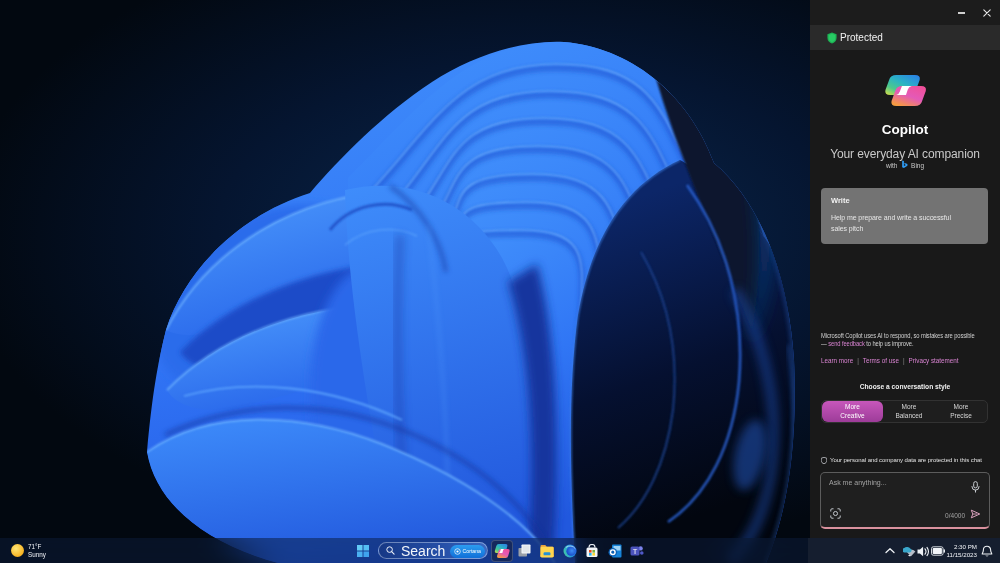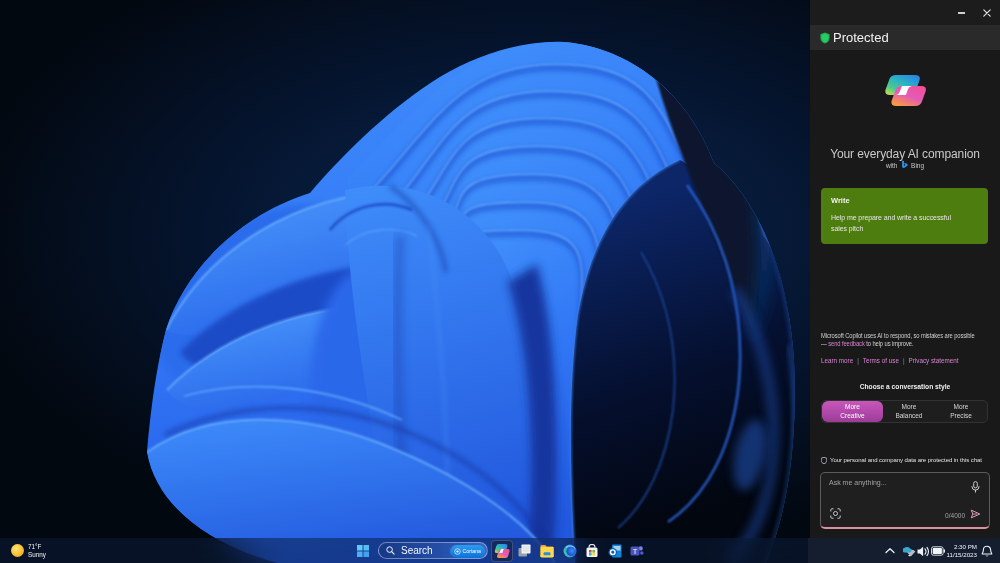--- a/index.html
+++ b/index.html
@@ -12,39 +12,39 @@
 #taskbar { position:absolute; left:0; top:538px; width:1000px; height:25px;
   background:rgba(14,28,58,0.52); backdrop-filter: blur(14px) saturate(1.15); }
 #weather { position:absolute; left:11px; top:541px; height:19px; display:flex; align-items:center; }
 #sun { width:13px; height:13px; border-radius:50%; background:radial-gradient(circle at 38% 35%, #ffe675, #f7b322 70%, #e89a10); }
 #wtxt { margin-left:4px; color:#f2f4f8; font-size:6.3px; line-height:7.6px; }
 #centerbar { position:absolute; left:350px; top:538px; height:25px; display:flex; align-items:center; }
 #startlogo { margin-left:7px; }
 #searchpill { margin-left:9px; width:110px; height:17px; border-radius:9px;
   background:linear-gradient(90deg, rgba(25,55,125,0.50), rgba(50,95,185,0.55) 55%, rgba(80,130,220,0.65));
   border:1px solid rgba(225,235,252,0.42); display:flex; align-items:center; position:relative; }
-#searchtxt { color:#f4f7fb; font-size:10px; margin-left:6px; }
+#searchtxt { color:#f4f7fb; font-size:14px; margin-left:6px; }
 #cortanabadge { position:absolute; right:2px; top:1.5px; height:13px; padding:0 4px; border-radius:7px;
   background:linear-gradient(180deg,#2c9df0,#0f6fd8); display:flex; align-items:center; gap:2px; }
 #cortanabadge span { color:#fff; font-size:5.2px; }
 .ticon { width:21px; height:22px; margin-left:1.5px; display:flex; align-items:center; justify-content:center; border-radius:4px; }
 #ic-copilot { background:rgba(22,30,55,0.55); border:0.5px solid rgba(255,255,255,0.18); margin-left:2.5px; width:22px; }
 #tray { position:absolute; right:0; top:538px; width:192px; height:25px; background:#151e2f; }
 #clock { position:absolute; right:23px; top:4.5px; text-align:right; color:#f2f4f8; font-size:6.2px; line-height:8px; }
 
 
 #sidebar { position:absolute; left:810px; top:0; width:190px; height:538px; background:#191919; color:#e8e8e8; }
 #sb-title { position:absolute; left:0; top:0; width:190px; height:25px; background:#1c1c1c; }
 #sb-protected { position:absolute; left:0; top:25px; width:190px; height:25px; background:#2a2a2a;
-  display:flex; align-items:center; padding-left:10px; font-size:13px; color:#f2f2f2; }
+  display:flex; align-items:center; padding-left:17px; font-size:10px; color:#f2f2f2; }
 #cplogo { position:absolute; left:73px; top:75px; }
 #cpname { position:absolute; left:0; top:122px; width:190px; text-align:center; font-size:13.5px; font-weight:bold; color:#fff; }
 #cptag { position:absolute; left:0; top:147px; width:190px; text-align:center; font-size:12px; letter-spacing:-0.1px; color:#c9c9c9; }
 #cpwith { position:absolute; left:0; top:160px; width:190px; text-align:center; font-size:6.5px; color:#c9c9c9; }
-.card { position:absolute; left:11px; width:167px; background:#4d7c0f; border-radius:4px; padding:8px 10px; }
+.card { position:absolute; left:11px; width:167px; background:#737373; border-radius:4px; padding:8px 10px; }
 .card h4 { font-size:7.5px; font-weight:bold; color:#f2f2f2; }
 .card p { font-size:7px; letter-spacing:-0.08px; color:#e6e6e6; line-height:10.5px; margin-top:8px; }
 #disclaimer { position:absolute; left:11px; top:332px; width:180px; font-size:6.3px; letter-spacing:-0.1px; line-height:7.6px; color:#d2d2d2; white-space:nowrap; transform:scaleX(0.92); transform-origin:0 0; }
 .plink { color:#d883d1; }
 #linksrow { position:absolute; left:11px; top:357px; width:176px; font-size:6.3px; color:#d883d1; }
 #linksrow .sep { color:#8a8a8a; margin:0 4px; }
 #convstyle { position:absolute; left:0; top:382.5px; width:190px; text-align:center; font-size:6.7px; font-weight:bold; color:#f0f0f0; }
 #stylebtns { position:absolute; left:11px; top:400px; width:167px; height:23px; display:flex;
   background:#1e1e1e; border:1px solid #323232; border-radius:5px; overflow:hidden; }
 .sbtn { flex:1; display:flex; align-items:center; justify-content:center; text-align:center;
@@ -329,20 +329,21 @@
         <stop offset="0" stop-color="#f0509a"></stop>
             <stop offset="0.5" stop-color="#e45ab8"></stop>
             <stop offset="1" stop-color="#f59b40"></stop>
       </linearGradient>
     </defs>
     <path d="M11,0 H26 Q31,0 30,5 L27,15 Q26,20 21,20 H6 Q1,20 2,15 L5,5 Q6,0 11,0 Z" fill="url(#cpA2)"></path>
     <path d="M16,11 H31 Q36,11 35,16 L32,26 Q31,31 26,31 H11 Q6,31 7,26 L10,16 Q11,11 16,11 Z" fill="url(#cpB2)"></path>
     <path d="M16,11 H23.5 L21,20 H6 Q1,20 2,15 L3,11.5 Q5,11 7,11 Z" fill="none"></path>
     <path d="M15.5,11 H23.5 Q21,11.5 20.3,14.5 L18.8,20 H10.8 Q13,19.5 13.8,16.5 Z" fill="#ffffff"></path>
   </svg>
+  <div id="cpname">Copilot</div>
   <div id="cptag">Your everyday AI companion</div>
   <div id="cpwith">with
     <svg width="7" height="9" viewBox="0 0 12 15" style="margin:0 1px -1.5px 2px">
       <path d="M2,0.5 L5,1.6 V10 L8.6,8.4 L6.5,7.4 L5.4,4.7 L11,6.8 V9.6 L5,13.5 L2,12 Z" fill="#2f9bf3"></path>
     </svg>
     Bing</div>
   <div class="card" style="top:188px;height:56px">
     <h4>Write</h4>
     <p>Help me prepare and write a successful<br>sales pitch</p>
   </div>

